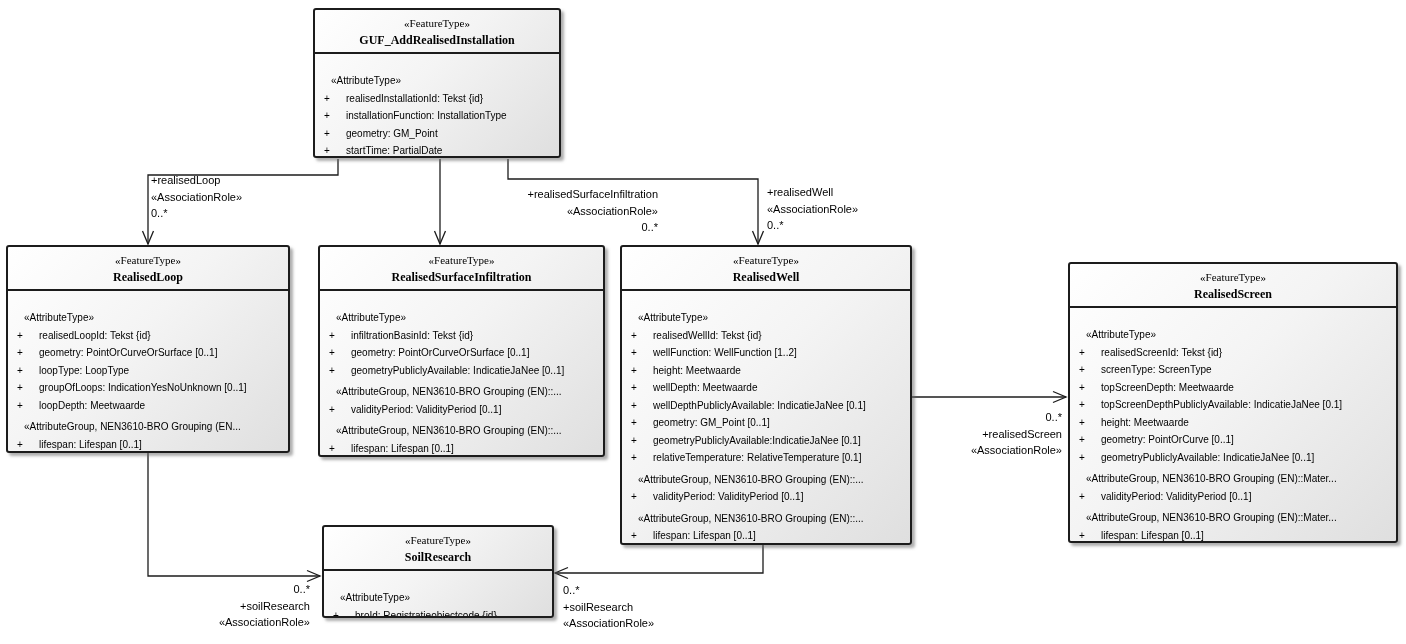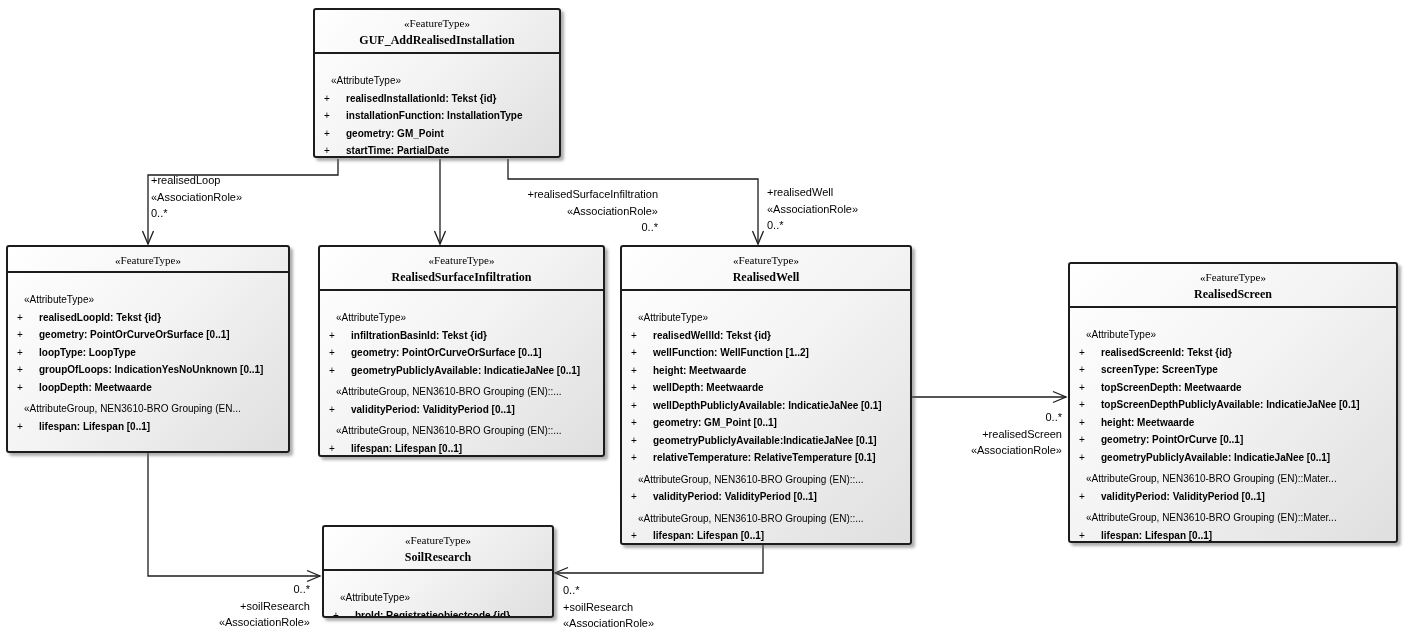--- a/index.html
+++ b/index.html
@@ -15,21 +15,21 @@
     background:linear-gradient(135deg,#ffffff 0%,#f4f4f4 45%,#dfdfdf 100%);
     box-shadow:3px 3px 3px rgba(110,110,110,0.55);
     overflow:hidden;
   }
   .uml-title { text-align:center; padding:6px 2px 4px 2px; border-bottom:2px solid #1c1c1c;font-family:Liberation Serif, serif; }
   .uml-stereo { display:block; font-size:11px; line-height:14px; }
   .uml-name   { display:block; font-size:12px; font-weight:bold; line-height:16px; margin-top:2px; }
   .uml-body   { padding:18px 2px 4px 6px; font-size:10px; }
   .uml-row    { display:flex; line-height:17.5px; white-space:nowrap; }
   .uml-vis    { flex:0 0 22px; padding-left:3px; }
-  .uml-attr-text { flex:0 0 auto;font-weight:bold; }
+  .uml-attr-text { flex:0 0 auto; }
   .uml-ghead  { line-height:17.5px; padding-left:10px; white-space:nowrap; }
   .uml-body .uml-ghead ~ .uml-ghead, .uml-body .uml-row + .uml-ghead { margin-top:4px; }
   .assoc-labels { position:absolute; font-size:11px; line-height:16.5px; white-space:nowrap; }
 </style>
 </head>
 <body>
 
 <div id="canvas">
   <svg id="connector-layer" width="1406" height="644" viewBox="0 0 1406 644">
       <polyline points="338,159 338,175 148,175 148,241 148,244" fill="none" stroke="#1c1c1c" stroke-width="1.3"></polyline>
@@ -67,20 +67,21 @@
           </div>
           <div class="uml-row">
             <span class="uml-vis">+</span>
             <span class="uml-attr-text">startTime: PartialDate</span>
           </div>
         </div>
       </div>
       <div class="uml-class" style="left: 6px; top: 245px; width: 284px; height: 208px;">
         <div class="uml-title">
           <span class="uml-stereo">«FeatureType»</span>
+          <span class="uml-name">RealisedLoop</span>
         </div>
         <div class="uml-body">
           <div class="uml-ghead">«AttributeType»</div>
           <div class="uml-row">
             <span class="uml-vis">+</span>
             <span class="uml-attr-text">realisedLoopId: Tekst {id}</span>
           </div>
           <div class="uml-row">
             <span class="uml-vis">+</span>
             <span class="uml-attr-text">geometry: PointOrCurveOrSurface [0..1]</span>

